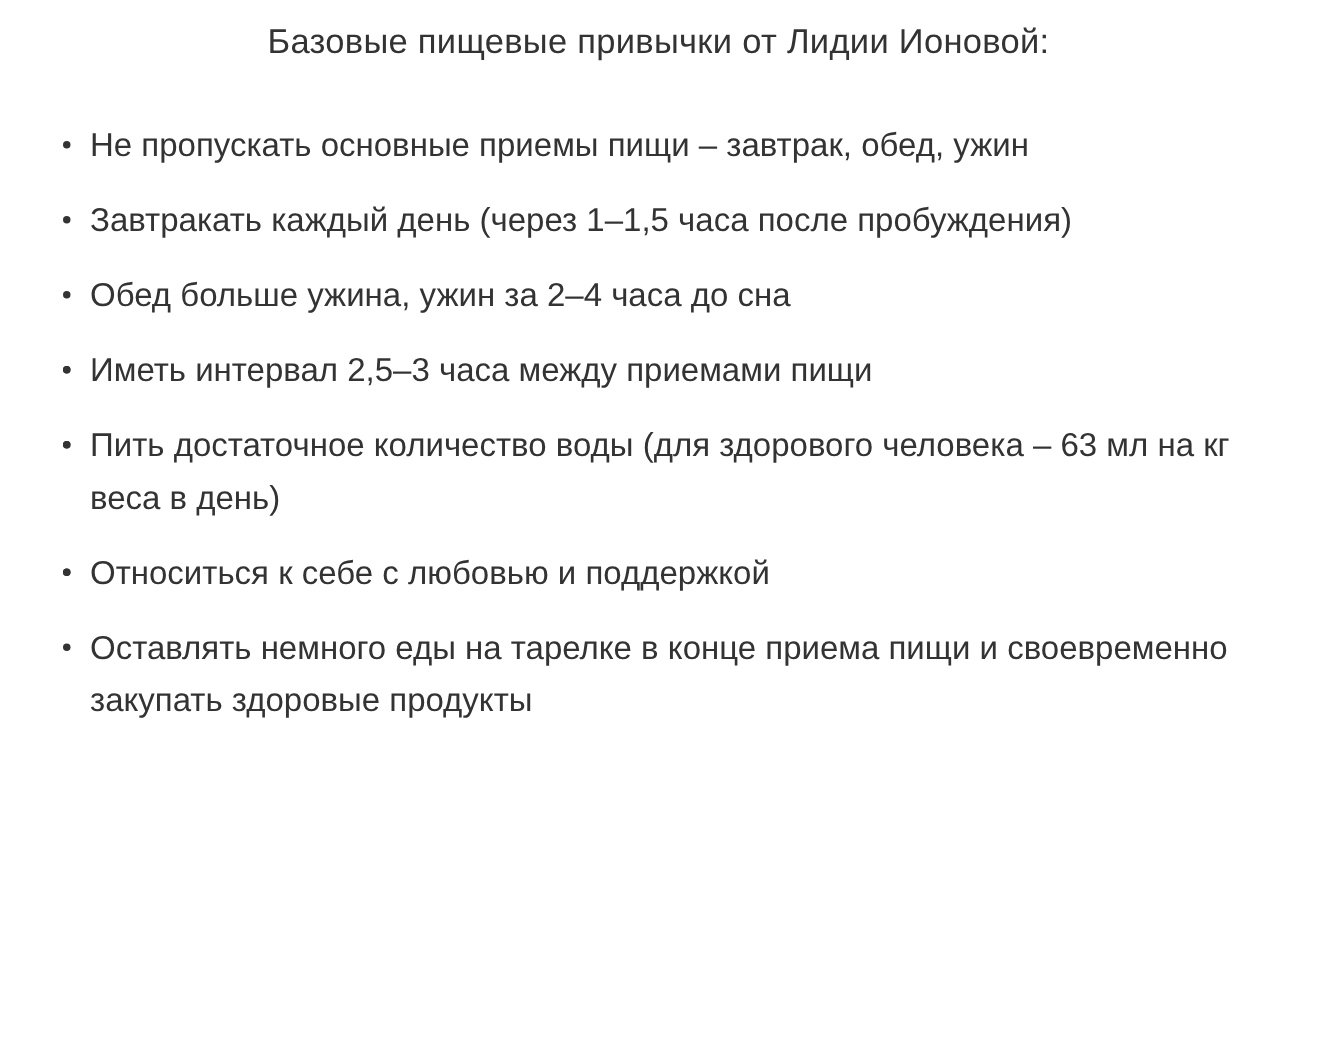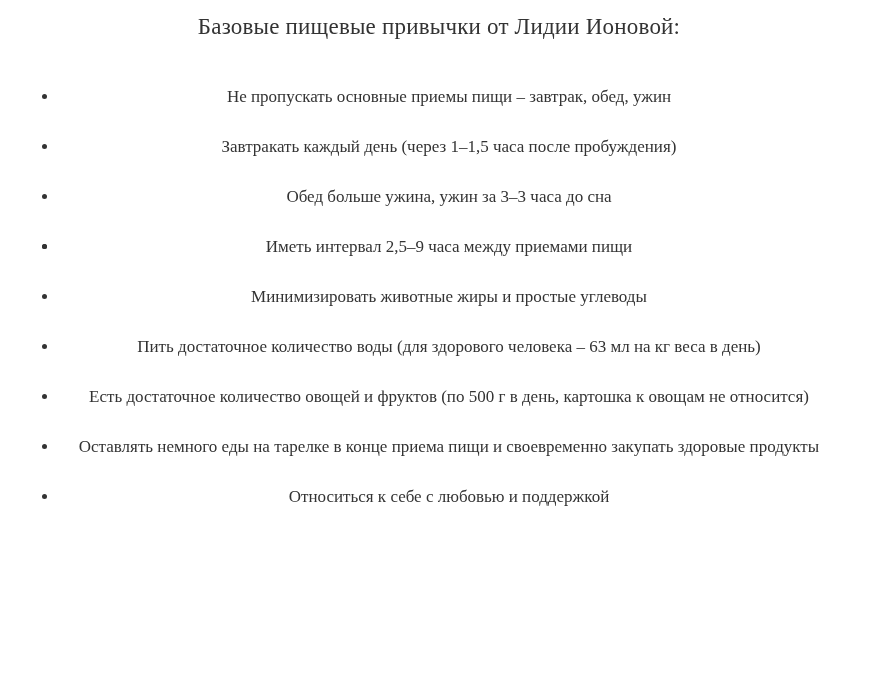--- a/index.html
+++ b/index.html
@@ -11,43 +11,41 @@
     width: 878px;
     background: var(--bg-color);
     font-family: "Liberation Sans", "DejaVu Sans", sans-serif;
     color: var(--text-color);
   }
   .doc {
     width: 858px;
     min-height: 695px;
     padding: 11px 20px 20px 40px;
     background: var(--bg-color);
-    font-family: Liberation Serif, serif;
   }
   .page-title {
     font-size: 23px;
     font-weight: 400;
     line-height: 32px;
     text-align: center;
     color: var(--text-color);
     letter-spacing: 0.2px;
   }
   .habits-list {
     list-style: none;
     margin-top: 36px;
     max-width: 818px;
   }
   .habits-list li {
     position: relative;
     padding-left: 20px;
     margin-bottom: 15px;
-    font-size: 17px;
+    font-size: 22px;
     line-height: 35px;
     color: var(--text-color);
-    text-align: center;
   }
   .bullet {
     position: absolute;
     left: 2px;
     top: 15px;
     width: 5px;
     height: 5px;
     border-radius: 50%;
     background: var(--text-color);
   }
@@ -62,43 +60,41 @@
     <li>
       <span class="bullet"></span>
       <span>Не пропускать основные приемы пищи – завтрак, обед, ужин</span>
     </li>
     <li>
       <span class="bullet"></span>
       <span>Завтракать каждый день (через 1–1,5 часа после пробуждения)</span>
     </li>
     <li>
       <span class="bullet"></span>
-      <span>Обед больше ужина, ужин за 3–3 часа до сна</span>
+      <span>Обед больше ужина, ужин за 2–4 часа до сна</span>
     </li>
     <li>
       <span class="bullet"></span>
     </li>
     <li>
       <span class="bullet"></span>
-      <span>Иметь интервал 2,5–9 часа между приемами пищи</span>
+      <span>Иметь интервал 2,5–3 часа между приемами пищи</span>
     </li>
     <li>
       <span class="bullet"></span>
-      <span>Минимизировать животные жиры и простые углеводы</span>
     </li>
     <li>
       <span class="bullet"></span>
       <span>Пить достаточное количество воды (для здорового человека – 63 мл на кг веса в день)</span>
     </li>
     <li>
       <span class="bullet"></span>
-      <span>Есть достаточное количество овощей и фруктов (по 500 г в день, картошка к овощам не относится)</span>
+    </li>
+    <li>
+      <span class="bullet"></span>
+      <span>Относиться к себе с любовью и поддержкой</span>
     </li>
     <li>
       <span class="bullet"></span>
       <span>Оставлять немного еды на тарелке в конце приема пищи и своевременно закупать здоровые продукты</span>
     </li>
-    <li>
-      <span class="bullet"></span>
-      <span>Относиться к себе с любовью и поддержкой</span>
-    </li>
   </ul>
 </div>
 
 </body></html>

